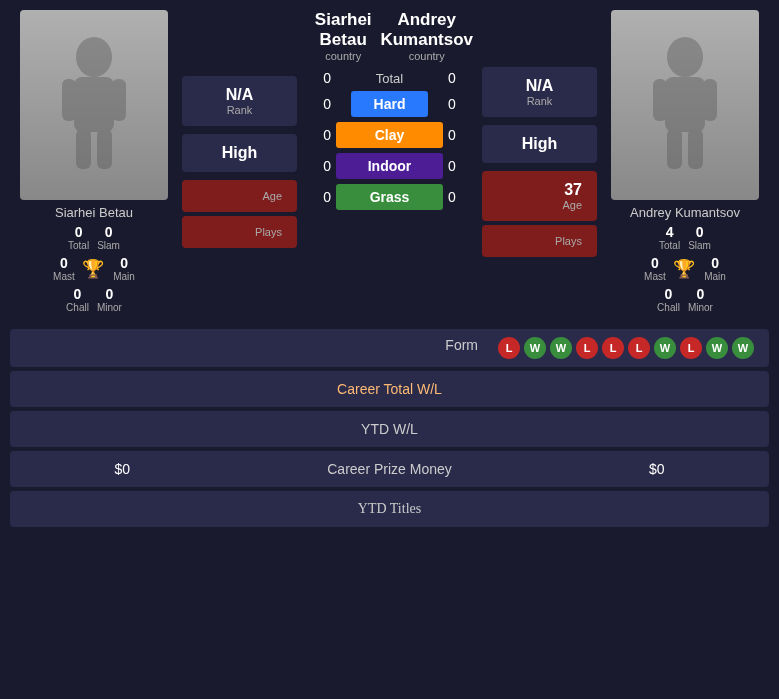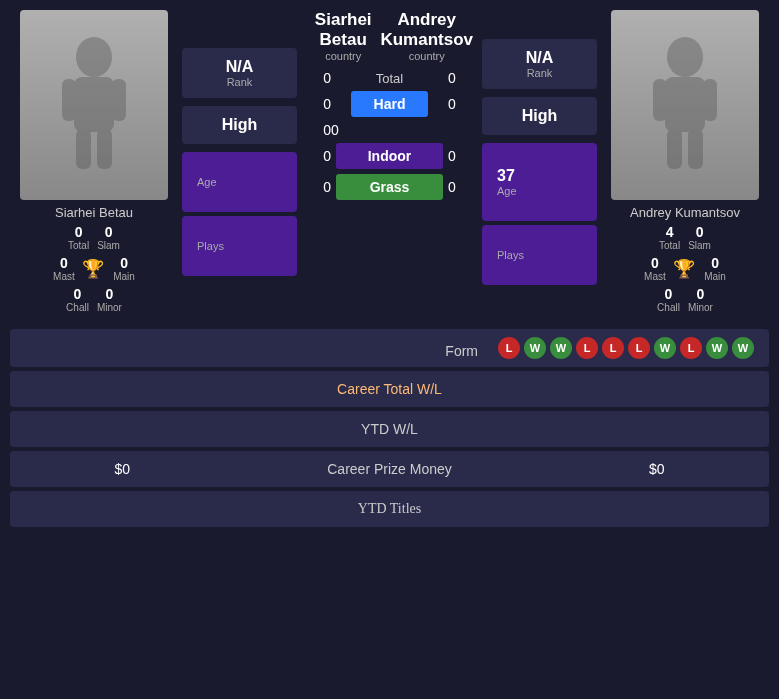--- a/index.html
+++ b/index.html
@@ -47,24 +47,24 @@
     .age-panel {
       background: #2a2a4a;
       border-radius: 4px;
       padding: 10px 15px;
       text-align: center;
       margin-bottom: 4px;
       width: 100%;
     }
 
     .plays-panel {
-      background: #4c1d95;
+      background: #7f1d1d;
       border-radius: 4px;
-      padding: 24px 15px;
-      text-align: left;
+      padding: 10px 15px;
+      text-align: right;
       width: 100%;
     }
 
     .top-section {
       display: flex;
       width: 100%;
       gap: 4px;
     }
 
     .player-photo-area {
@@ -173,20 +173,21 @@
         <span style="width:25px; text-align:left; font-size:14px;">0</span>
       </div>
 
       <div style="display:flex; align-items:center; width:100%; margin-bottom:5px;">
         <span style="width:25px; text-align:right; font-size:14px;">0</span>
         <div style="flex:1; text-align:center; padding:5px 10px; border-radius:3px; font-weight:bold; font-size:14px; background:#2979ff; margin:0 20px;">Hard</div>
         <span style="width:25px; text-align:left; font-size:14px;">0</span>
       </div>
       <div style="display:flex; align-items:center; width:100%; margin-bottom:5px;">
         <span style="width:25px; text-align:right; font-size:14px;">0</span>
+        <div style="flex:1; text-align:center; padding:5px 10px; border-radius:3px; font-weight:bold; font-size:14px; background:#ff8c00; margin:0 5px;">Clay</div>
         <span style="width:25px; text-align:left; font-size:14px;">0</span>
       </div>
       <div style="display:flex; align-items:center; width:100%; margin-bottom:5px;">
         <span style="width:25px; text-align:right; font-size:14px;">0</span>
         <div style="flex:1; text-align:center; padding:5px 10px; border-radius:3px; font-weight:bold; font-size:14px; background:#4c1d95; margin:0 5px;">Indoor</div>
         <span style="width:25px; text-align:left; font-size:14px;">0</span>
       </div>
       <div style="display:flex; align-items:center; width:100%; margin-bottom:5px;">
         <span style="width:25px; text-align:right; font-size:14px;">0</span>
         <div style="flex:1; text-align:center; padding:5px 10px; border-radius:3px; font-weight:bold; font-size:14px; background:#388e3c; margin:0 5px;">Grass</div>
@@ -253,21 +254,21 @@
           <span class="sec-val">0</span>
           <span class="sec-lbl">Minor</span>
         </div>
       </div>
     </div>
 
   </div>
 
   <div style="display:flex; flex-direction:column; gap:4px; margin-top:8px;">
 
-    <div style="background:#2a2a4a; border-radius:4px; display:flex; align-items:flex-end; padding:8px 15px;">
+    <div style="background:#2a2a4a; border-radius:4px; display:flex; align-items:flex-start; padding:8px 15px;">
       <div style="flex:1; text-align:right; padding-right:20px; font-size:14px; color:#ccc;">Form</div>
       <div style="display:flex; gap:4px;" id="form-badges-container">
           <div style="width: 22px; height: 22px; border-radius: 50%; display: flex; align-items: center; justify-content: center; font-size: 11px; font-weight: bold; color: white; background: rgb(198, 40, 40);">L</div>
           <div style="width: 22px; height: 22px; border-radius: 50%; display: flex; align-items: center; justify-content: center; font-size: 11px; font-weight: bold; color: white; background: rgb(56, 142, 60);">W</div>
           <div style="width: 22px; height: 22px; border-radius: 50%; display: flex; align-items: center; justify-content: center; font-size: 11px; font-weight: bold; color: white; background: rgb(56, 142, 60);">W</div>
           <div style="width: 22px; height: 22px; border-radius: 50%; display: flex; align-items: center; justify-content: center; font-size: 11px; font-weight: bold; color: white; background: rgb(198, 40, 40);">L</div>
           <div style="width: 22px; height: 22px; border-radius: 50%; display: flex; align-items: center; justify-content: center; font-size: 11px; font-weight: bold; color: white; background: rgb(198, 40, 40);">L</div>
           <div style="width: 22px; height: 22px; border-radius: 50%; display: flex; align-items: center; justify-content: center; font-size: 11px; font-weight: bold; color: white; background: rgb(198, 40, 40);">L</div>
           <div style="width: 22px; height: 22px; border-radius: 50%; display: flex; align-items: center; justify-content: center; font-size: 11px; font-weight: bold; color: white; background: rgb(56, 142, 60);">W</div>
           <div style="width: 22px; height: 22px; border-radius: 50%; display: flex; align-items: center; justify-content: center; font-size: 11px; font-weight: bold; color: white; background: rgb(198, 40, 40);">L</div>

